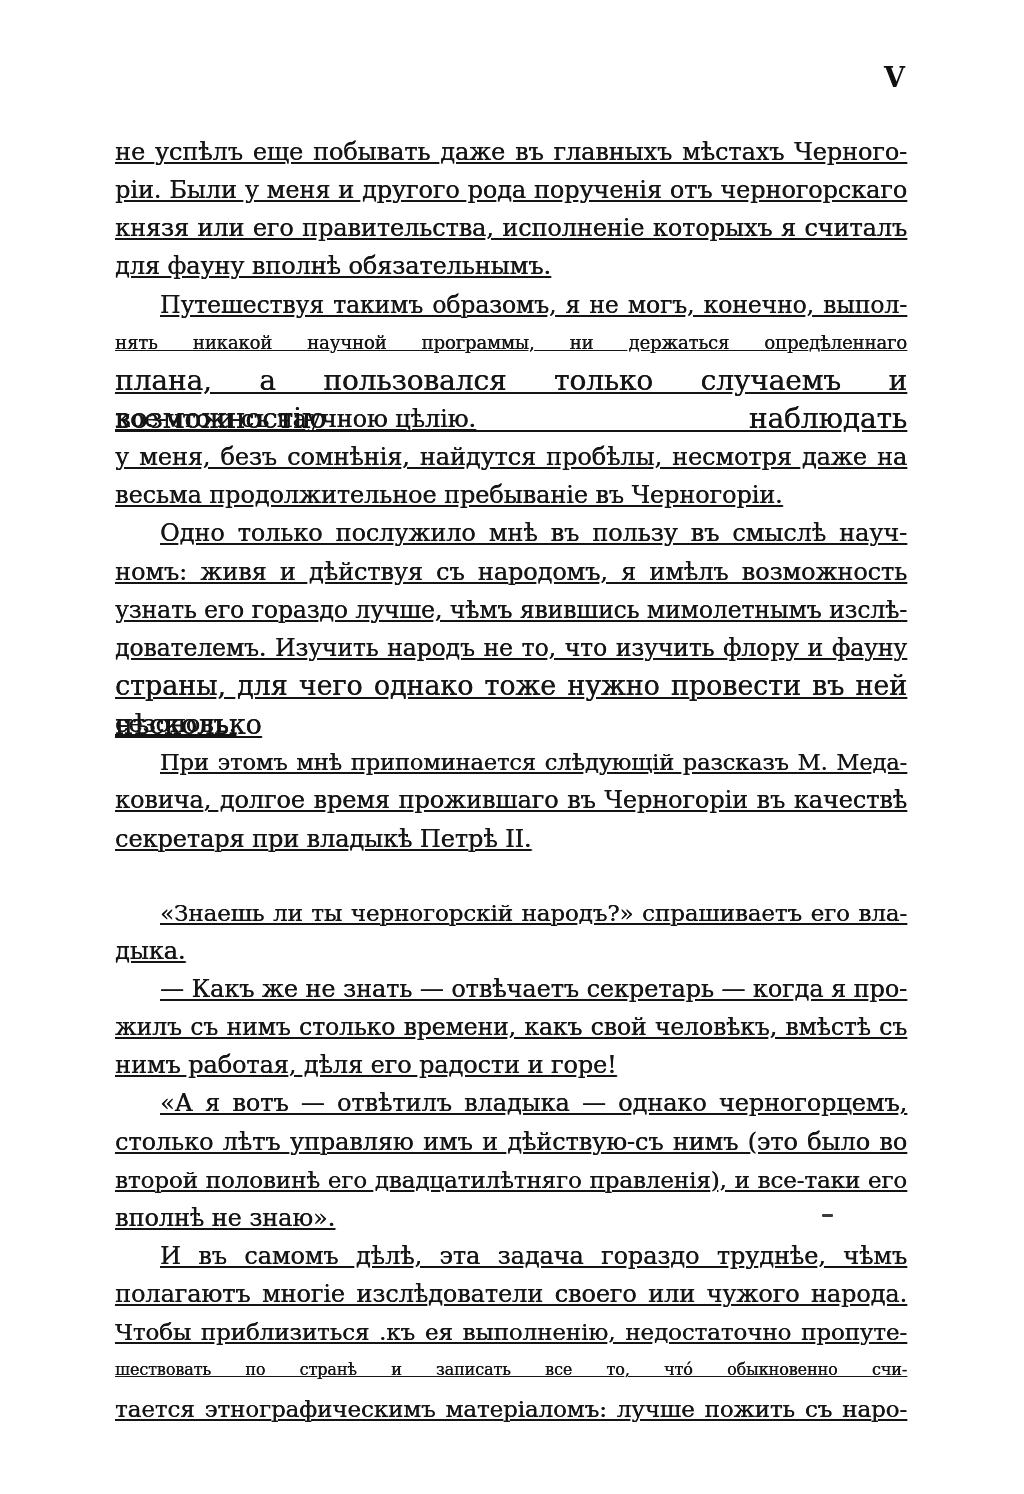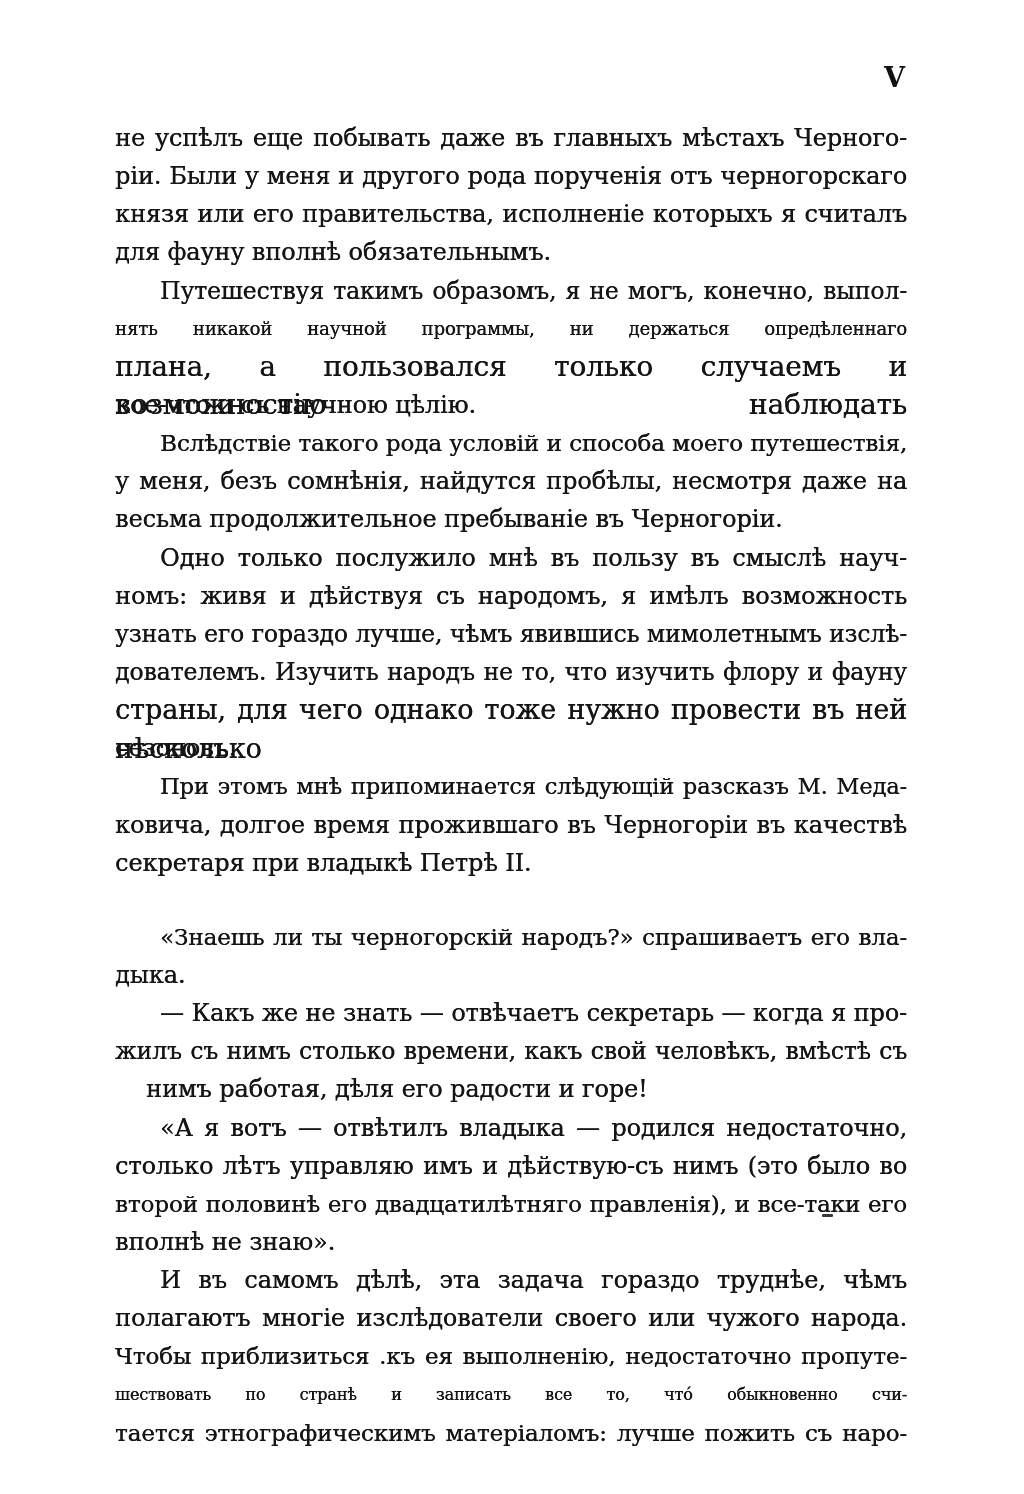--- a/index.html
+++ b/index.html
@@ -27,22 +27,23 @@
     width: 40px;
     font-size: 27px;
     font-weight: bold;
     letter-spacing: 1px;
     text-align: left;
     color: #101010;
   }
   .text-block {
     position: absolute;
     left: 115px;
-    top: 119px;
+    top: 133px;
     width: 792px;
+    text-decoration: underline;
   }
   .line {
     height: 38.15px;
     line-height: 38.6px;
     font-size: 24px;
     letter-spacing: -0.1px;
     text-align: justify;
     text-align-last: justify;
     white-space: nowrap; 
     text-shadow: 0.35px 0 0 currentColor; 
@@ -68,38 +69,37 @@
 
   <div class="text-block">
       <div class="line" style="white-space: normal;">не успѣлъ еще побывать даже въ главныхъ мѣстахъ Черного-</div>
       <div class="line" style="white-space: normal;">ріи. Были у меня и другого рода порученія отъ черногорскаго</div>
       <div class="line" style="white-space: normal;">князя или его правительства, исполненіе которыхъ я считалъ</div>
       <div class="line last" style="white-space: normal;">для фауну вполнѣ обязательнымъ.</div>
       <div class="line indent" style="font-size: 23.5px; white-space: normal;">Путешествуя такимъ образомъ, я не могъ, конечно, выпол-</div>
       <div class="line" style="font-size: 18px; white-space: normal;">нять никакой научной программы, ни держаться опредѣленнаго</div>
       <div class="line" style="font-size: 28px; white-space: normal;">плана, а пользовался только случаемъ и возможностію наблюдать</div>
       <div class="line last" style="white-space: normal;">кое-что и съ научною цѣлію.</div>
-      <div class="line indent" style="font-size: 23px; white-space: normal;">Вслѣдствіе такого рода условій и способа моего путешествія,</div>
       <div class="line" style="white-space: normal;">у меня, безъ сомнѣнія, найдутся пробѣлы, несмотря даже на</div>
       <div class="line last" style="white-space: normal;">весьма продолжительное пребываніе въ Черногоріи.</div>
       <div class="line indent" style="white-space: normal;">Одно только послужило мнѣ въ пользу въ смыслѣ науч-</div>
       <div class="line" style="white-space: normal;">номъ: живя и дѣйствуя съ народомъ, я имѣлъ возможность</div>
       <div class="line" style="font-size: 23.5px; white-space: normal;">узнать его гораздо лучше, чѣмъ явившись мимолетнымъ изслѣ-</div>
       <div class="line" style="font-size: 23.5px; white-space: normal;">дователемъ. Изучить народъ не то, что изучить флору и фауну</div>
       <div class="line" style="font-size: 27px; white-space: normal;">страны, для чего однако тоже нужно провести въ ней нѣсколько</div>
       <div class="line last" style="white-space: normal;">сезоновъ.</div>
       <div class="line indent" style="font-size: 22.5px; white-space: normal;">При этомъ мнѣ припоминается слѣдующій разсказъ М. Меда-</div>
       <div class="line" style="white-space: normal;">ковича, долгое время прожившаго въ Черногоріи въ качествѣ</div>
       <div class="line last" style="white-space: normal;">секретаря при владыкѣ Петрѣ II.</div>
       <div class="line indent" style="font-size: 23px; white-space: normal; margin-top: 36px;">«Знаешь ли ты черногорскій народъ?» спрашиваетъ его вла-</div>
       <div class="line last" style="white-space: normal;">дыка.</div>
       <div class="line indent" style="white-space: normal;">— Какъ же не знать — отвѣчаетъ секретарь — когда я про-</div>
       <div class="line" style="font-size: 23.5px; white-space: normal;">жилъ съ нимъ столько времени, какъ свой человѣкъ, вмѣстѣ съ</div>
-      <div class="line last" style="white-space: normal; margin-left: 31px;">нимъ работая, дѣля его радости и горе!</div>
-      <div class="line indent" style="white-space: normal;">«А я вотъ — отвѣтилъ владыка — родился недостаточно,</div>
+      <div class="line last" style="white-space: normal;">нимъ работая, дѣля его радости и горе!</div>
+      <div class="line indent" style="white-space: normal;">«А я вотъ — отвѣтилъ владыка — однако черногорцемъ,</div>
       <div class="line" style="white-space: normal;">столько лѣтъ управляю имъ и дѣйствую-съ нимъ (это было во</div>
       <div class="line" style="font-size: 23px; white-space: normal;">второй половинѣ его двадцатилѣтняго правленія), и все-таки его</div>
       <div class="line last" style="white-space: normal;">вполнѣ не знаю».</div>
       <div class="line indent" style="white-space: normal;">И въ самомъ дѣлѣ, эта задача гораздо труднѣе, чѣмъ</div>
       <div class="line" style="white-space: normal;">полагаютъ многіе изслѣдователи своего или чужого народа.</div>
       <div class="line" style="font-size: 23px; white-space: normal;">Чтобы приблизиться .къ ея выполненію, недостаточно пропуте-</div>
       <div class="line" style="font-size: 16px; white-space: normal;">шествовать по странѣ и записать все то, чтó обыкновенно счи-</div>
       <div class="line" style="font-size: 23px; white-space: normal;">тается этнографическимъ матеріаломъ: лучше пожить съ наро-</div>
     </div>
 

